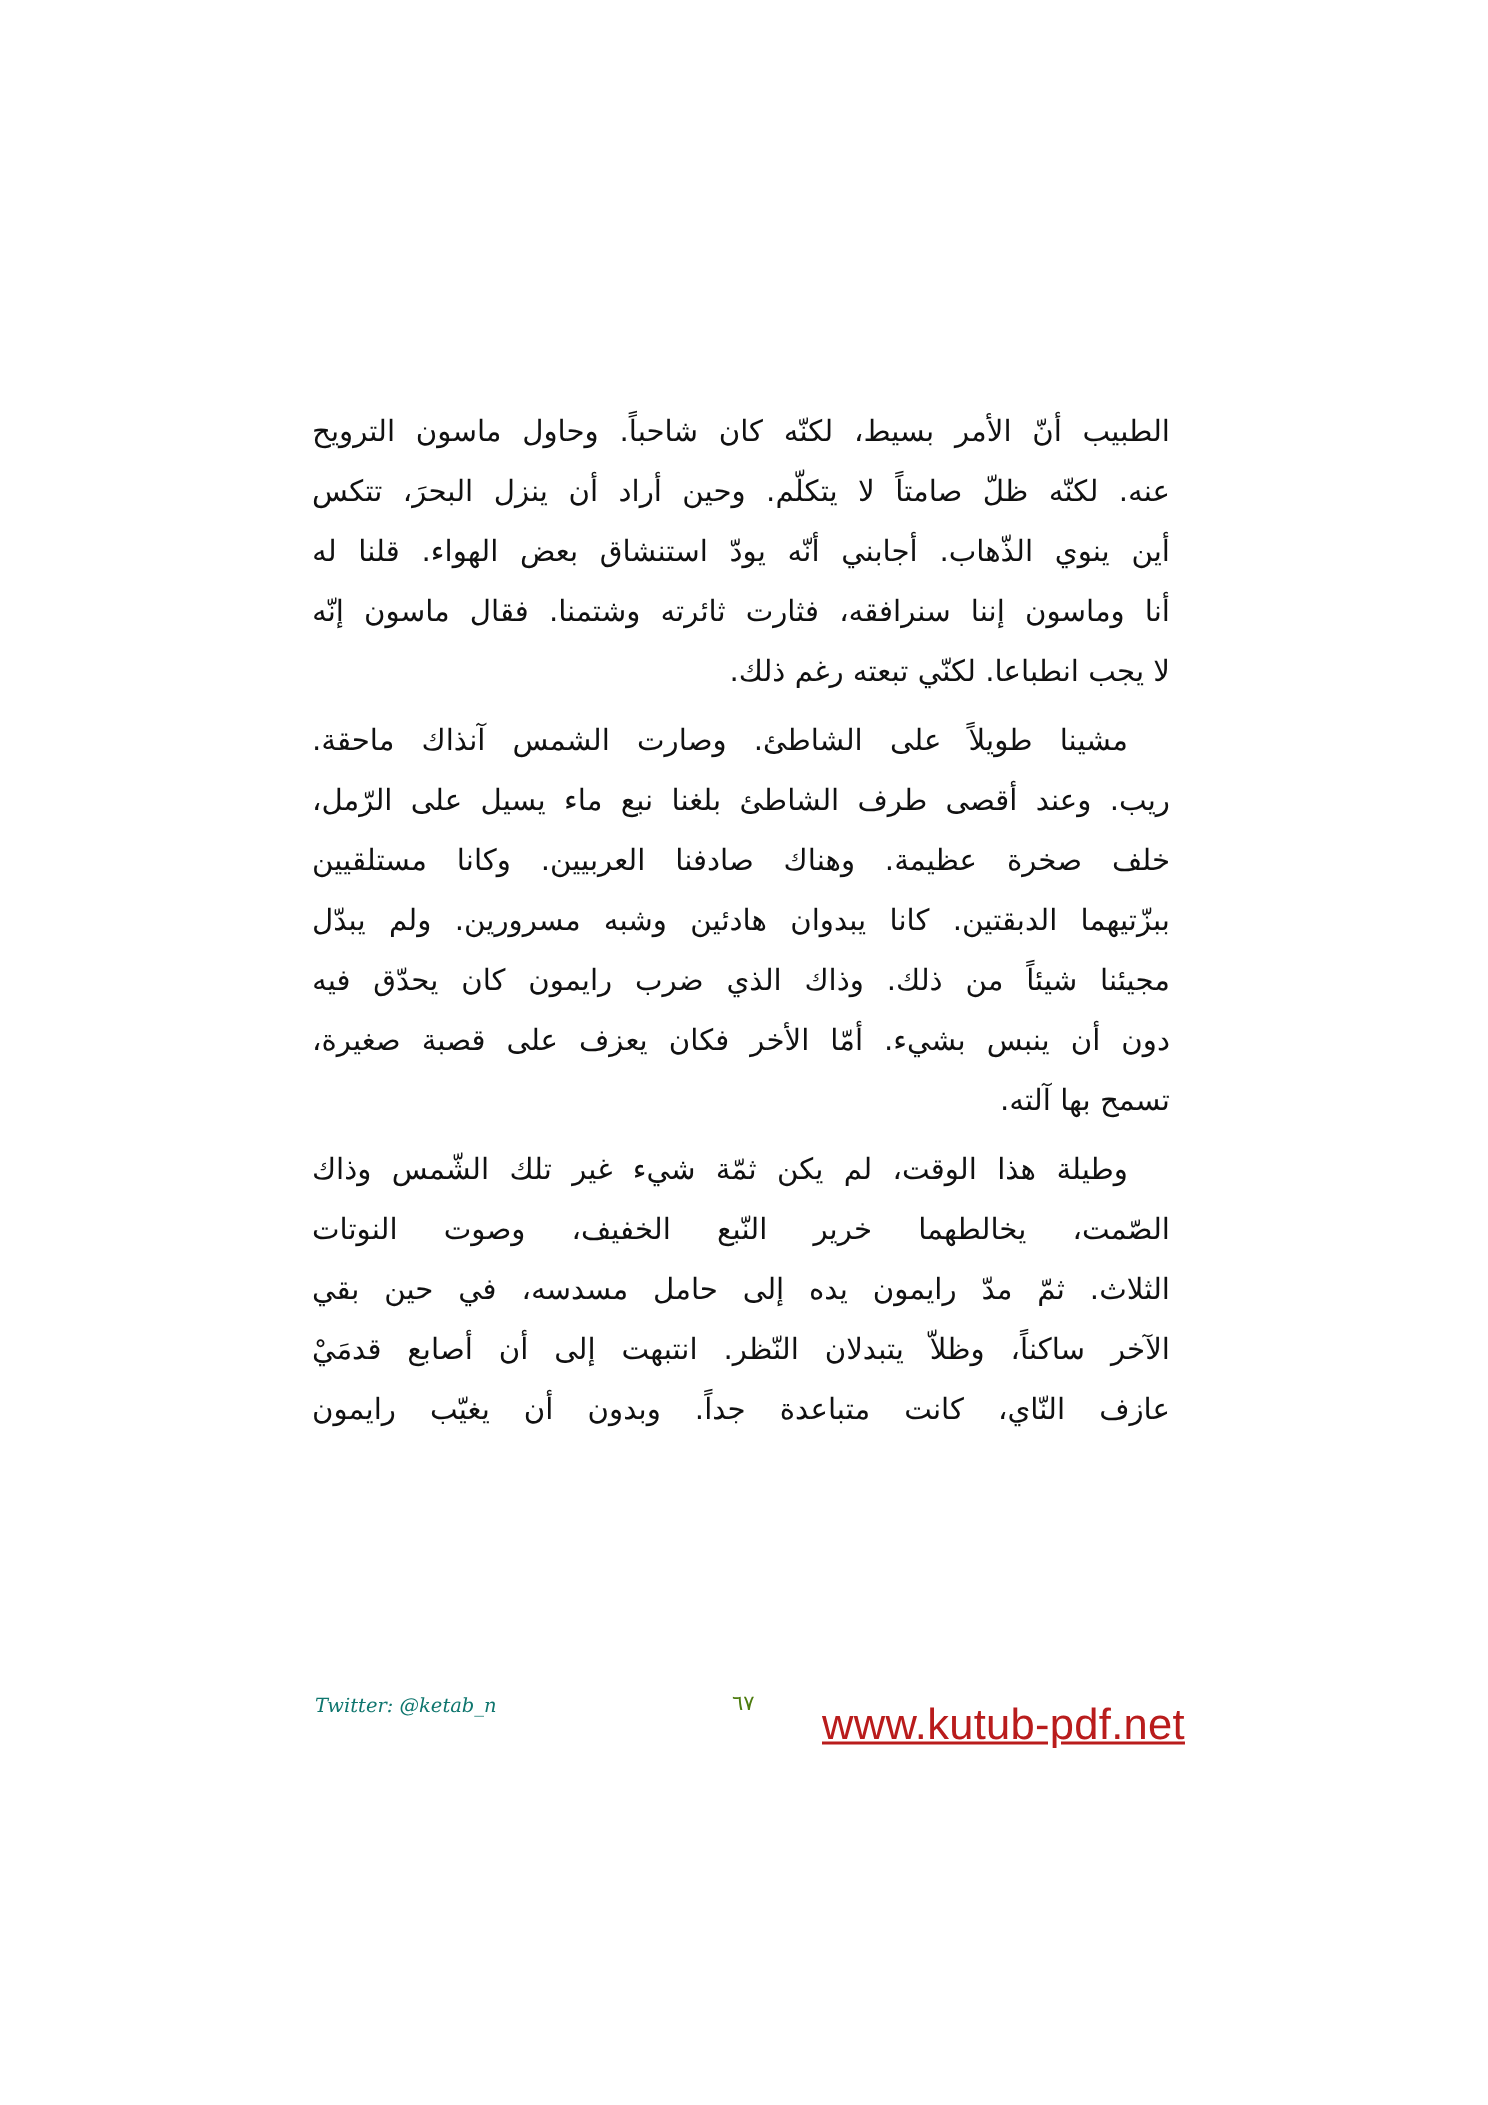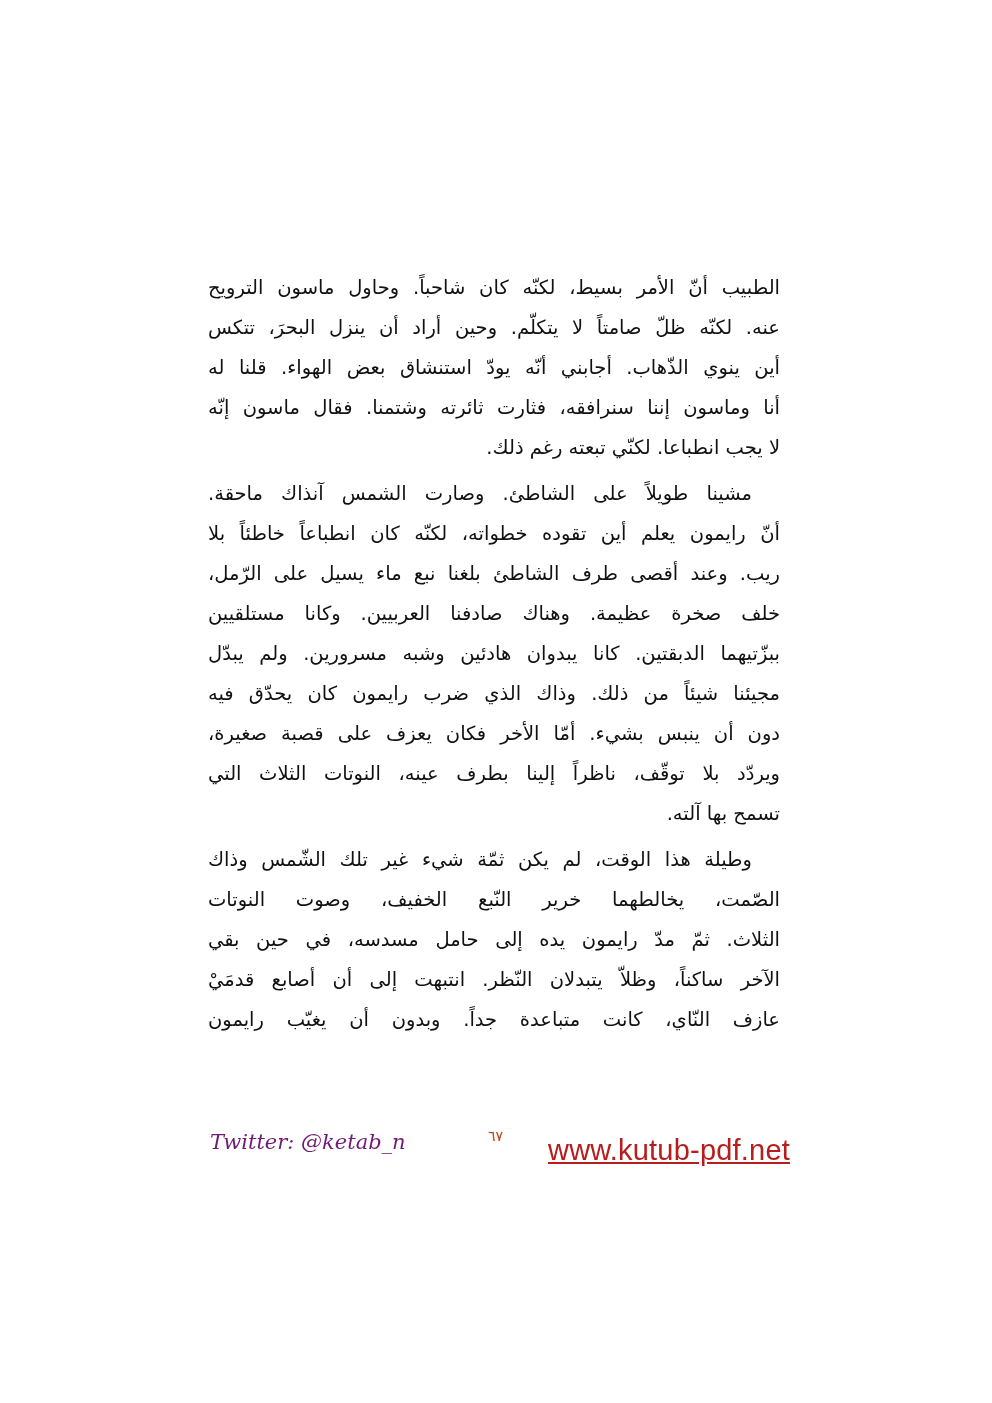--- a/index.html
+++ b/index.html
@@ -48,31 +48,31 @@
     }
     .paragraph {
       margin: 0 0 6px 0;
     }
     .footer-twitter {
       position: absolute;
       left: 210px;
       top: 1130px;
       font-family: "DejaVu Serif", serif;
       font-style: italic;
-      font-size: 21px;
-      color: #701a75;
+      font-size: 13px;
+      color: #0f766e;
       text-align: right;
     }
     .footer-page-number {
       position: absolute;
       left: 488px;
       top: 1128px;
       font-family: "DejaVu Sans", sans-serif;
       font-size: 14px;
-      color: #c2410c;
+      color: #4d7c0f;
       direction: rtl;
     }
     .footer-watermark {
       position: absolute;
       left: 548px;
       top: 1134px;
       font-family: "Liberation Sans", sans-serif;
       font-size: 29px;
       color: #b91c1c;
       letter-spacing: 0.2px;
@@ -88,27 +88,25 @@
     <div class="paragraph">
       <span class="line">الطبيب أنّ الأمر بسيط، لكنّه كان شاحباً. وحاول ماسون الترويح</span>
       <span class="line">عنه. لكنّه ظلّ صامتاً لا يتكلّم. وحين أراد أن ينزل البحرَ، تتكس</span>
       <span class="line">أين ينوي الذّهاب. أجابني أنّه يودّ استنشاق بعض الهواء. قلنا له</span>
       <span class="line">أنا وماسون إننا سنرافقه، فثارت ثائرته وشتمنا. فقال ماسون إنّه</span>
       <span class="line last">لا يجب انطباعا. لكنّي تبعته رغم ذلك.</span>
     </div>
 
     <div class="paragraph">
       <span class="line indent">مشينا طويلاً على الشاطئ. وصارت الشمس آنذاك ماحقة.</span>
-      <span class="line">أنّ رايمون يعلم أين تقوده خطواته، لكنّه كان انطباعاً خاطئاً بلا</span>
       <span class="line">ريب. وعند أقصى طرف الشاطئ بلغنا نبع ماء يسيل على الرّمل،</span>
       <span class="line">خلف صخرة عظيمة. وهناك صادفنا العربيين. وكانا مستلقيين</span>
       <span class="line">ببزّتيهما الدبقتين. كانا يبدوان هادئين وشبه مسرورين. ولم يبدّل</span>
       <span class="line">مجيئنا شيئاً من ذلك. وذاك الذي ضرب رايمون كان يحدّق فيه</span>
       <span class="line">دون أن ينبس بشيء. أمّا الأخر فكان يعزف على قصبة صغيرة،</span>
-      <span class="line">ويردّد بلا توقّف، ناظراً إلينا بطرف عينه، النوتات الثلاث التي</span>
       <span class="line last">تسمح بها آلته.</span>
     </div>
 
     <div class="paragraph">
       <span class="line indent">وطيلة هذا الوقت، لم يكن ثمّة شيء غير تلك الشّمس وذاك</span>
       <span class="line">الصّمت، يخالطهما خرير النّبع الخفيف، وصوت النوتات</span>
       <span class="line">الثلاث. ثمّ مدّ رايمون يده إلى حامل مسدسه، في حين بقي</span>
       <span class="line">الآخر ساكناً، وظلاّ يتبدلان النّظر. انتبهت إلى أن أصابع قدمَيْ</span>
       <span class="line">عازف النّاي، كانت متباعدة جداً. وبدون أن يغيّب رايمون</span>
     </div>

